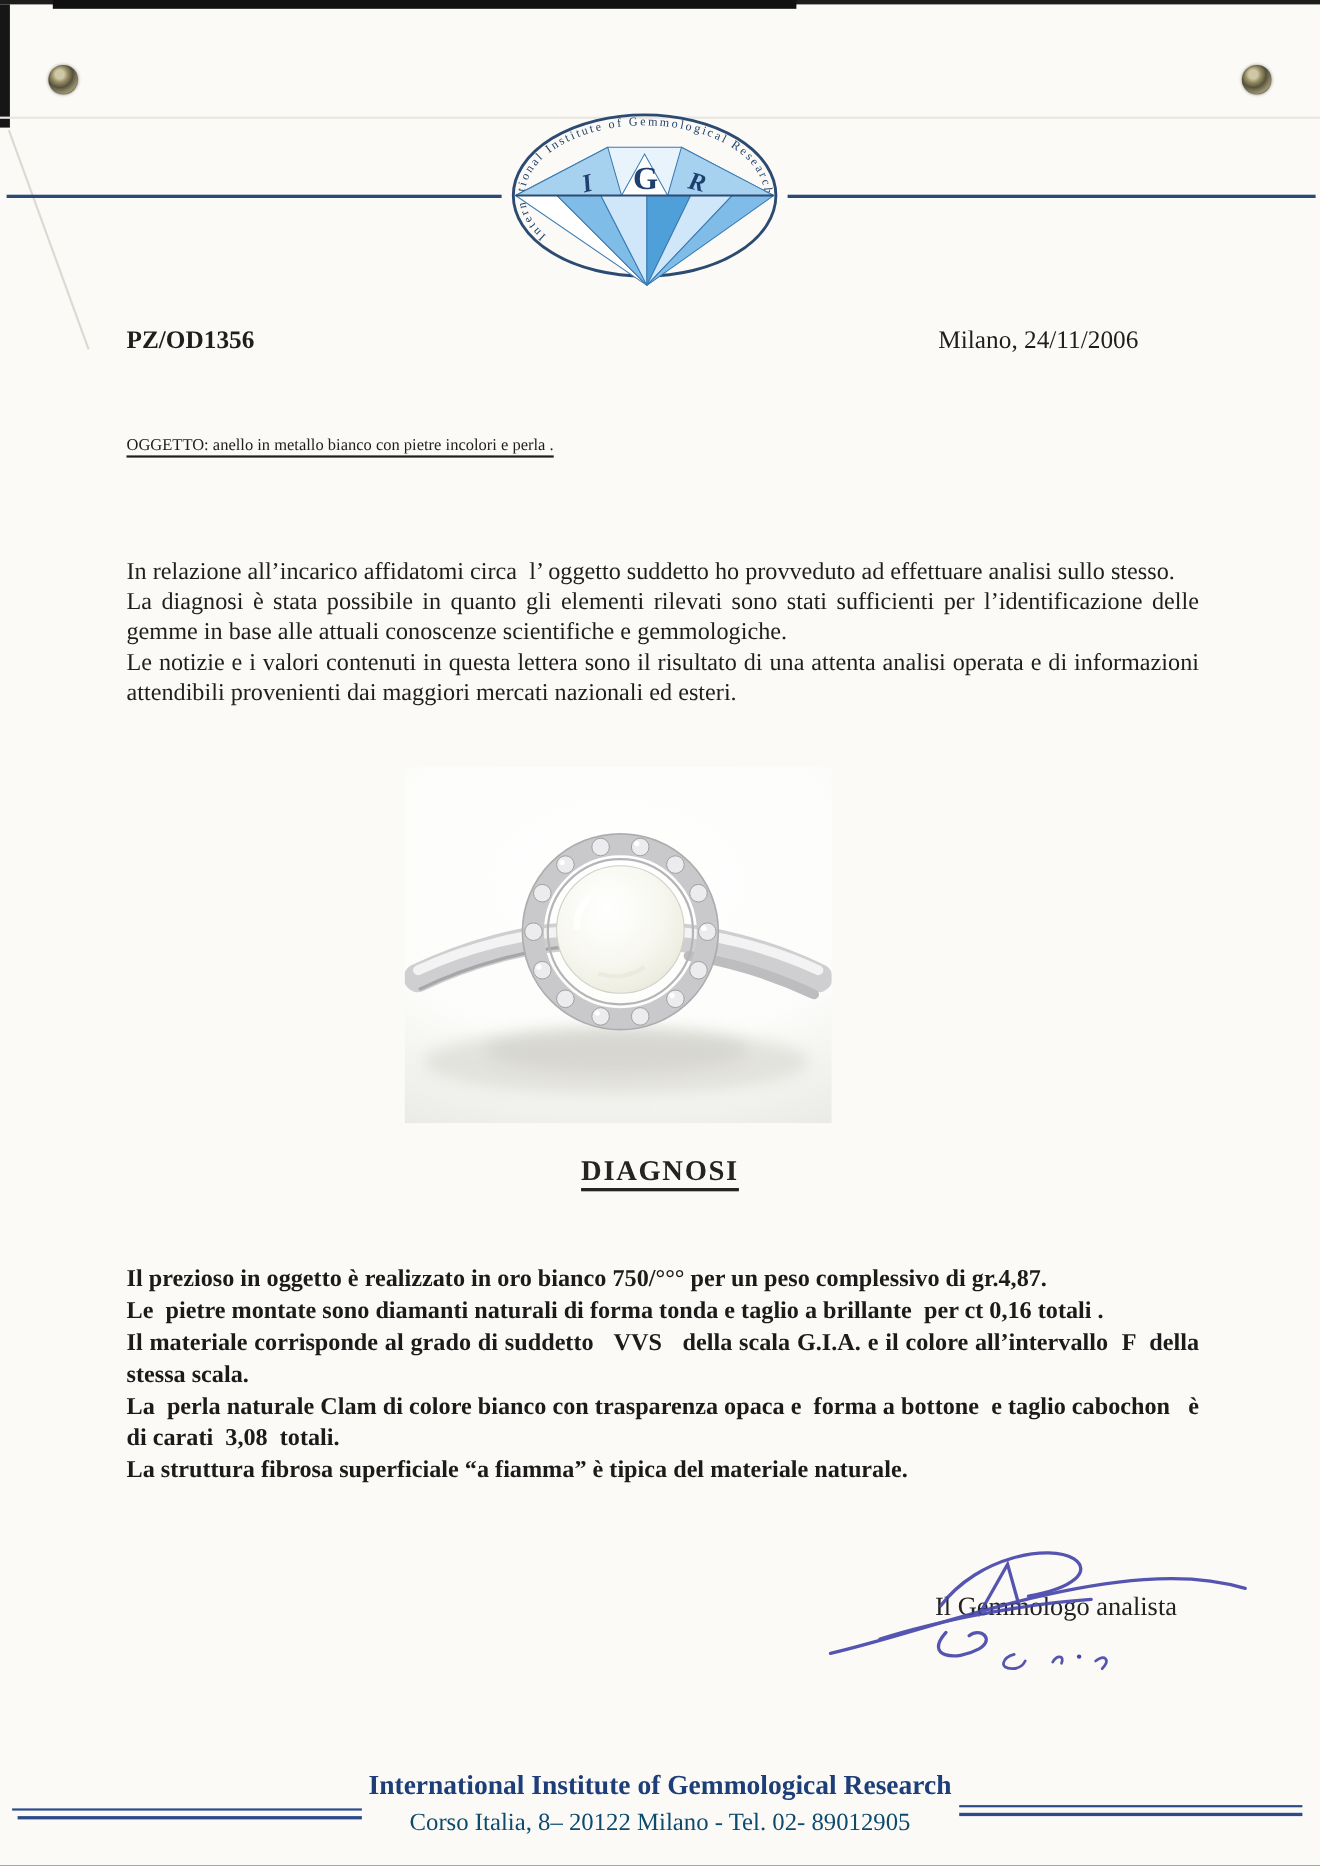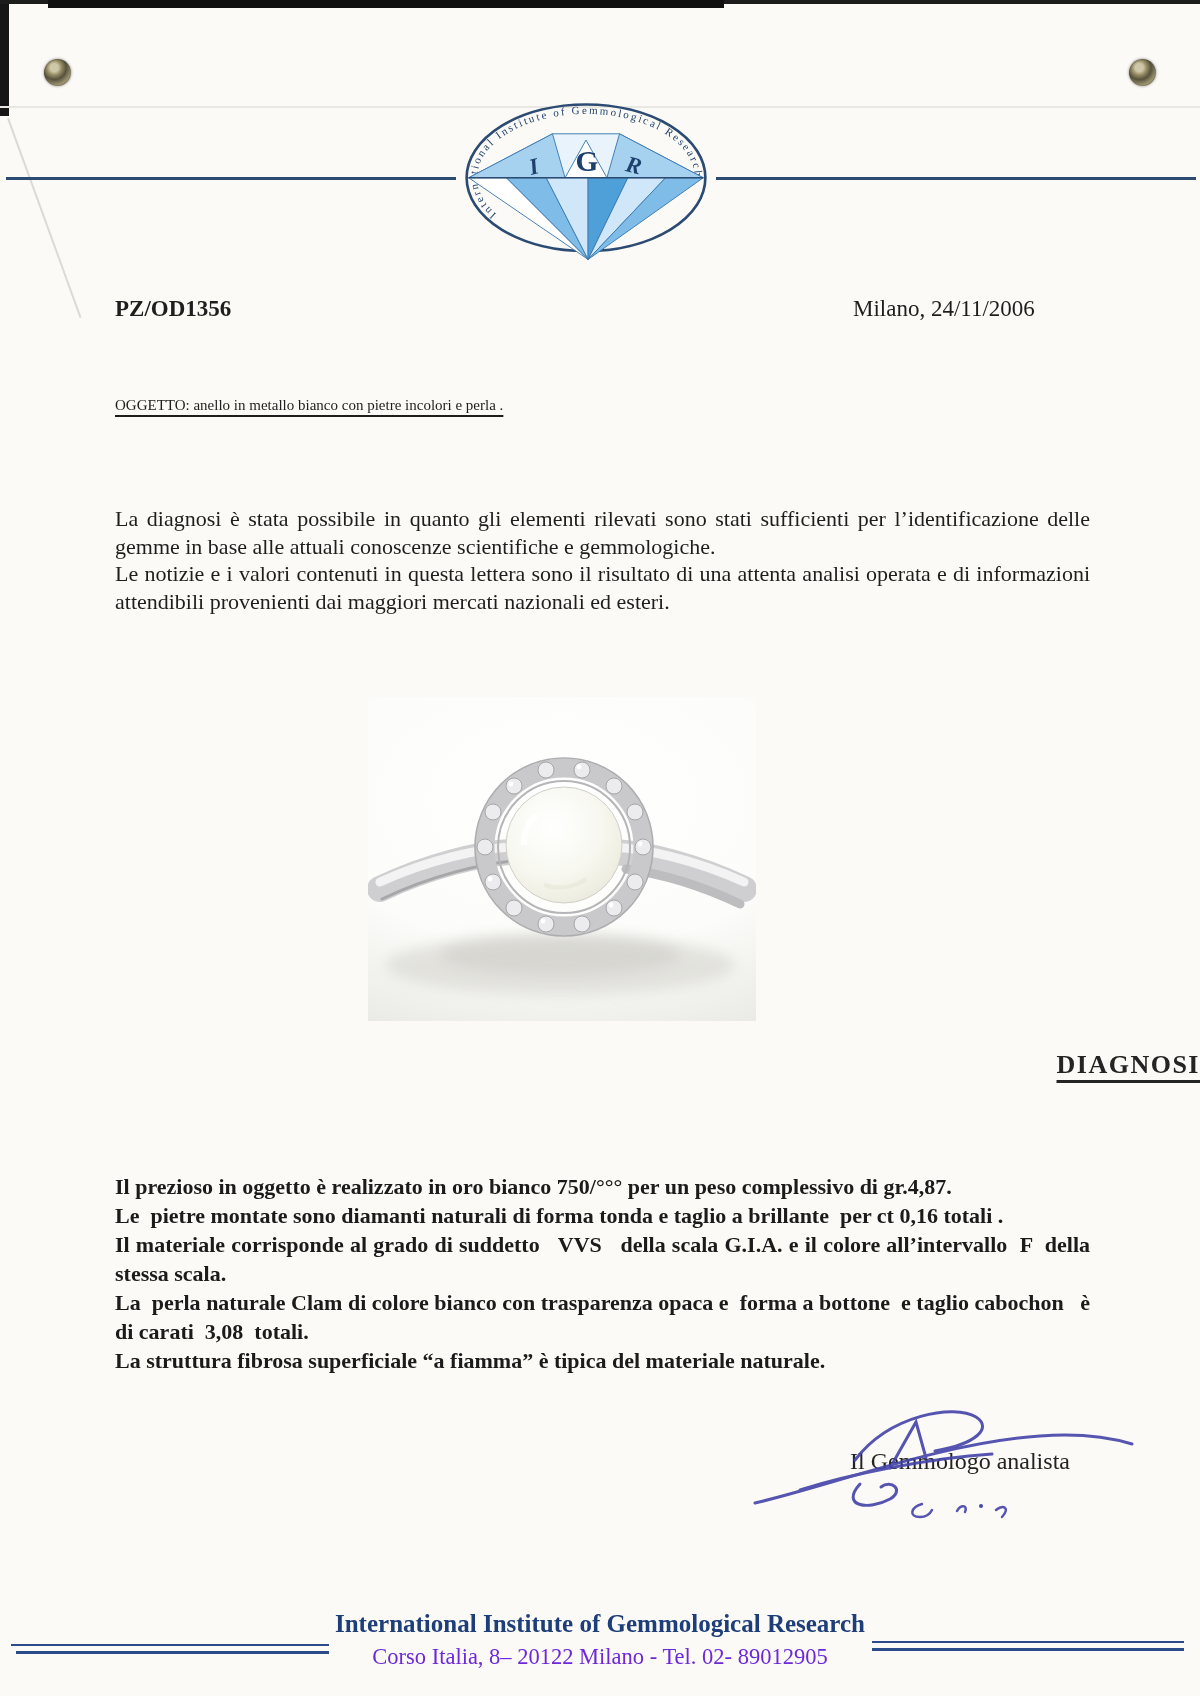--- a/index.html
+++ b/index.html
@@ -28,33 +28,33 @@
   
   .ref{position:absolute;left:115px;top:296px;font-size:23px;font-weight:bold;}
   .date{position:absolute;left:853px;top:296px;font-size:23px;}
   .subject{position:absolute;left:115px;top:397px;font-size:15px;
     text-decoration:underline;text-underline-offset:5px;text-decoration-thickness:2px;}
   .intro{position:absolute;left:115px;top:505px;width:975px;font-size:22px;line-height:27.5px;
     text-align:justify;}
   .intro p{margin:0;white-space:pre-wrap;}
   .photo{position:absolute;left:368px;top:697px;width:388px;height:324px;
     background:radial-gradient(120% 90% at 50% 32%, #ffffff 0%, #fcfcfa 52%, #ebebe7 84%, #dfdfdb 100%);}
-  .diag-title{position:absolute;left:0;top:1050px;width:1200px;text-align:right;
+  .diag-title{position:absolute;left:0;top:1050px;width:1200px;text-align:center;
     font-size:26px;font-weight:bold;letter-spacing:1.5px;color:#242424;
     text-decoration:underline;text-underline-offset:7px;text-decoration-thickness:3px;}
-  .diagnosis{position:absolute;left:115px;top:1172px;width:975px;font-size:22px;line-height:29px;
+  .diagnosis{position:absolute;left:115px;top:1147px;width:975px;font-size:22px;line-height:29px;
     font-weight:bold;text-align:justify;color:#1b1b1b;}
   .diagnosis p{margin:0;white-space:pre-wrap;}
   .sig-label{position:absolute;left:850px;top:1448px;font-size:24px;color:#232323;}
   .sig-ink{position:absolute;left:740px;top:1398px;width:400px;height:175px;}
   
   .footer-org{position:absolute;left:0;top:1610px;width:1200px;text-align:center;
     font-size:25px;font-weight:bold;color:#1d3e78;}
   .footer-addr{position:absolute;left:0;top:1644px;width:1200px;text-align:center;
-    font-size:22.5px;color:#6d28d9;}
+    font-size:22.5px;color:#0c4a6e;}
   .frule{position:absolute;background:#2c4b8a;}
   .frule.l1{left:11px;top:1644px;width:318px;height:2px;}
   .frule.l2{left:16px;top:1651px;width:313px;height:3px;}
   .frule.r1{left:872px;top:1641px;width:312px;height:2px;}
   .frule.r2{left:872px;top:1648px;width:312px;height:3px;}
   .logo-letter{font-family:"Liberation Serif",serif;font-weight:bold;fill:#1f3f6e;}
   .ring-text{font-family:"Liberation Serif",serif;font-size:10.5px;letter-spacing:2px;fill:#24456f;}
 </style>
 </head>
 <body>
@@ -97,20 +97,21 @@
     <text class="logo-letter" x="110" y="74" font-size="28">G</text>
     <text class="logo-letter" x="158" y="76" font-size="22" font-style="italic" transform="rotate(14 168 70)">R</text>
   </svg>
 
   <div class="ref">PZ/OD1356</div>
   <div class="date">Milano, 24/11/2006</div>
 
   <div class="subject">OGGETTO: anello in metallo bianco con  pietre incolori e perla .</div>
 
   <div class="intro">
+    <p>In relazione all’incarico affidatomi circa  l’ oggetto suddetto ho provveduto ad effettuare analisi sullo stesso.</p>
     <p>La diagnosi è stata possibile in quanto gli elementi rilevati sono stati sufficienti per l’identificazione delle gemme in base alle attuali conoscenze scientifiche e gemmologiche.</p>
     <p>Le notizie e i valori contenuti in questa lettera sono il risultato di una attenta analisi operata e di informazioni attendibili provenienti dai maggiori mercati nazionali ed esteri.</p>
   </div>
 
   <div class="photo">
     <svg viewBox="0 0 388 324" width="388" height="324">
       <defs>
         <radialGradient id="pearlGrad" cx="40%" cy="34%" r="75%">
           <stop offset="0%" stop-color="#ffffff"></stop>
           <stop offset="55%" stop-color="#f8f8f1"></stop>

